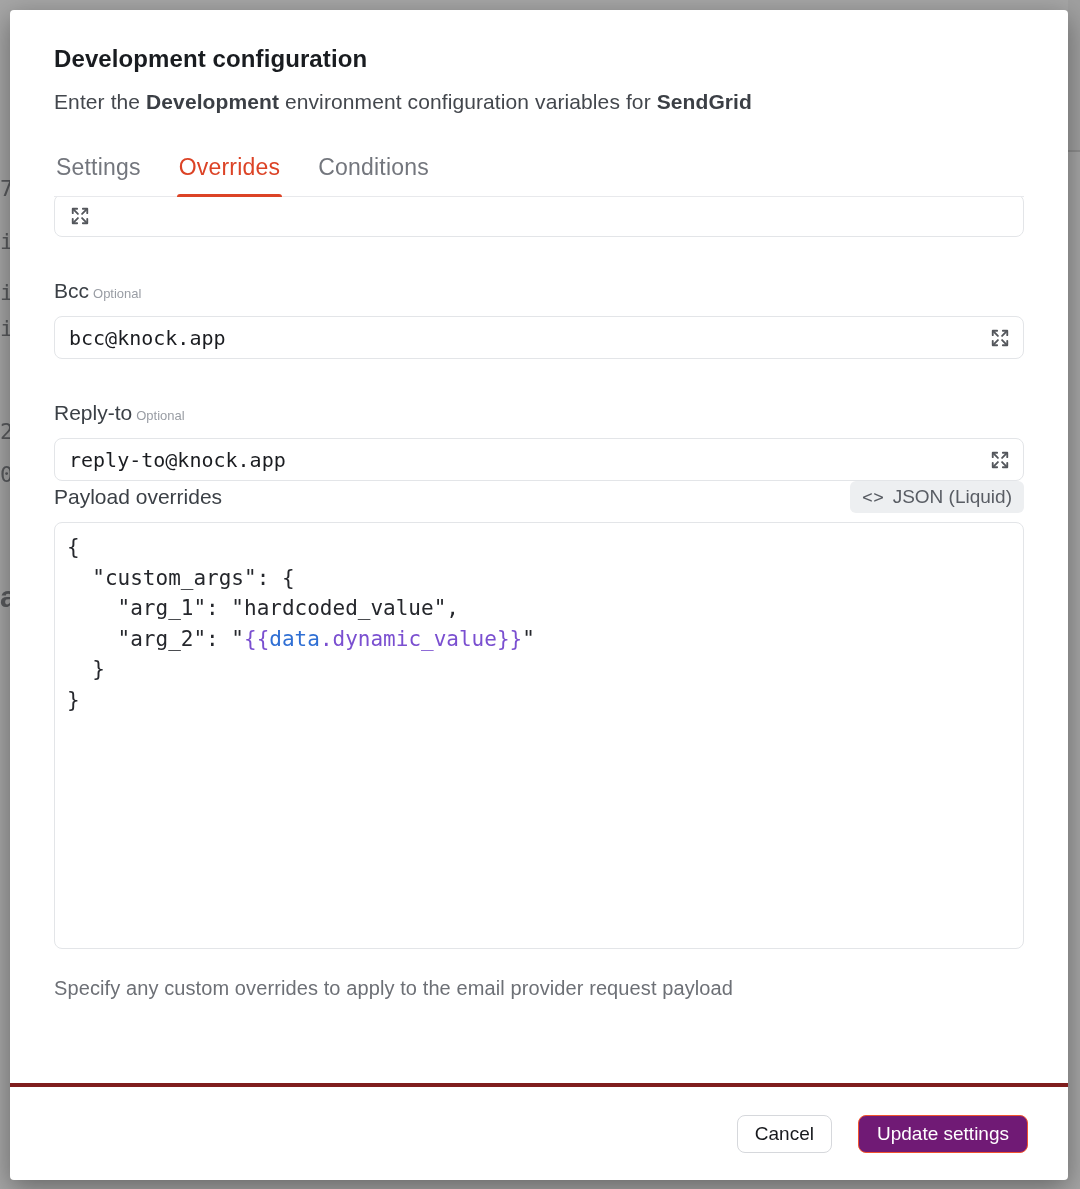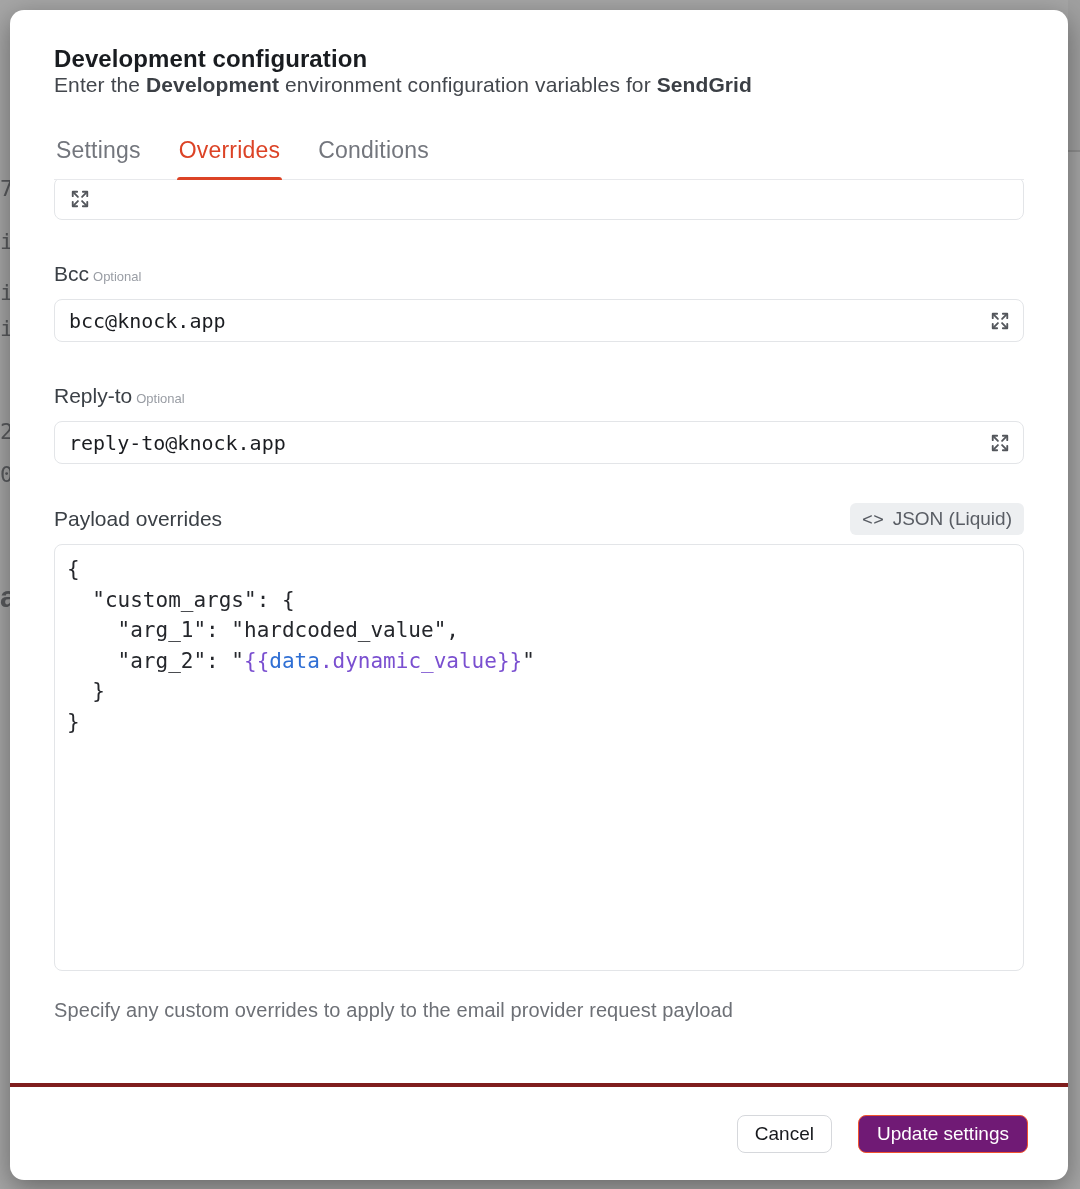--- a/index.html
+++ b/index.html
@@ -26,31 +26,31 @@
     background:#a0a0a0; z-index:0;
   }
   .right-seam {
     position:absolute; right:0; top:150px; width:12px; height:2px;
     background:#8e8e8e; z-index:0;
   }
 
   
   .modal {
     position:absolute; left:10px; top:10px; width:1058px; height:1170px;
-    background:#ffffff; border-radius:14px;
+    background:#ffffff; border-radius:4px;
     box-shadow:0 8px 28px rgba(0,0,0,.38);
     display:flex; flex-direction:column; overflow:hidden; z-index:1;
   }
 
   .modal-header { padding:35px 44px 0 44px; }
   .modal-title {
     font-size:24px; font-weight:bold; color:#191c20; letter-spacing:.1px;
   }
   .modal-subtitle {
-    font-size:21px; color:#43474d; letter-spacing:.1px;
+    margin-top:17px; font-size:21px; color:#43474d; letter-spacing:.1px;
   }
   .modal-subtitle b { color:#3b3f45; }
 
   
   .tabbar {
     margin-top:40px; display:flex; gap:34px;
     border-bottom:1px solid #e8e9ec;
   }
   .tab {
     font-size:23px; color:#73767d; padding:0 2px 15px 2px;
@@ -81,21 +81,21 @@
     background:transparent;
   }
   .expand-btn {
     width:22px; height:22px; flex:0 0 auto; cursor:pointer;
     display:flex; align-items:center; justify-content:center;
     background:none; border:none; padding:0;
   }
 
   
   .payload-row {
-    margin-top:39px; display:flex; align-items:center; justify-content:space-between;
+    display:flex; align-items:center; justify-content:space-between;
   }
   .badge {
     height:32px; background:#edeff1; border-radius:6px;
     display:flex; align-items:center; gap:8px; padding:0 12px;
     color:#595d64; font-size:19px;
   }
   .badge .code-glyph {
     font-family:"DejaVu Sans Mono", monospace; font-size:17px; letter-spacing:1px;
     color:#595d64;
   }

